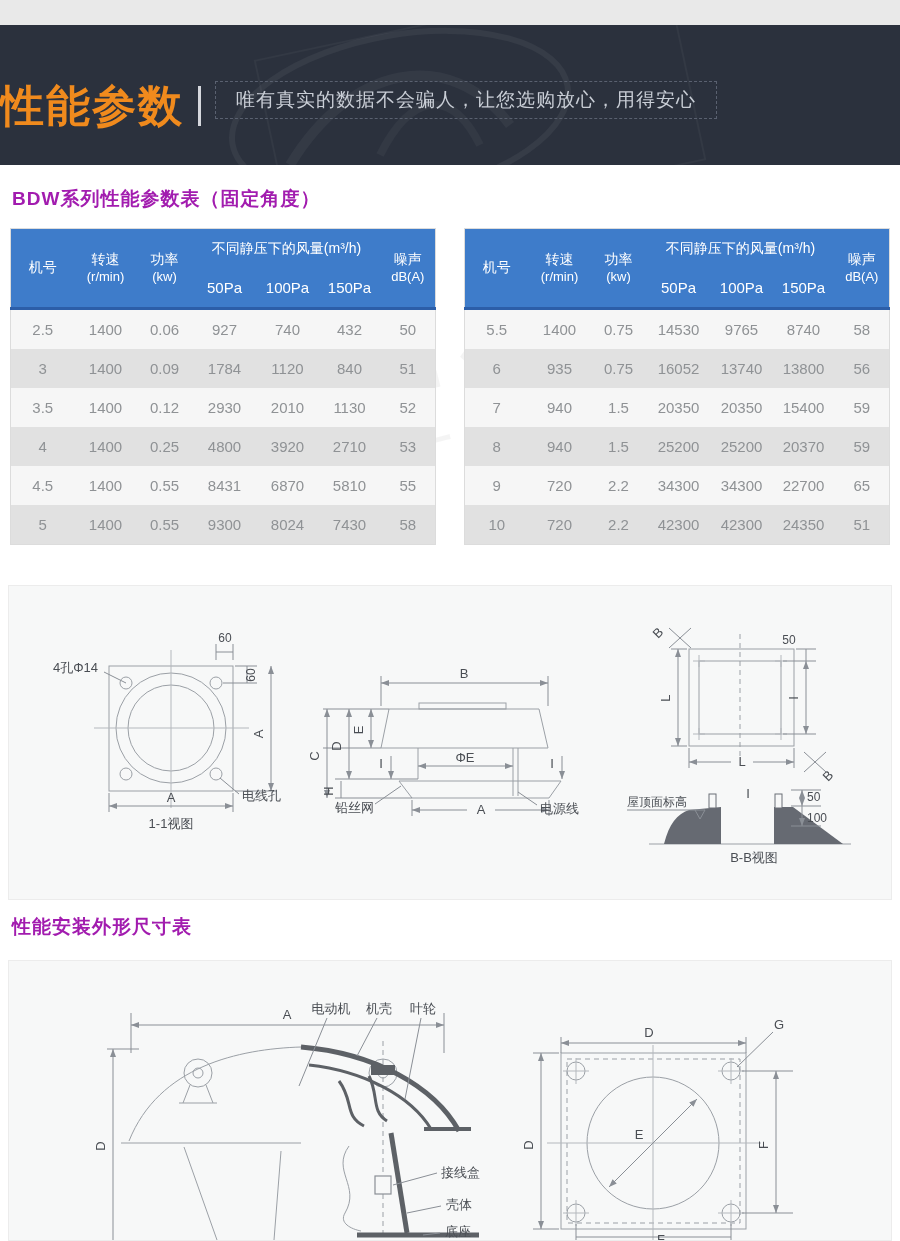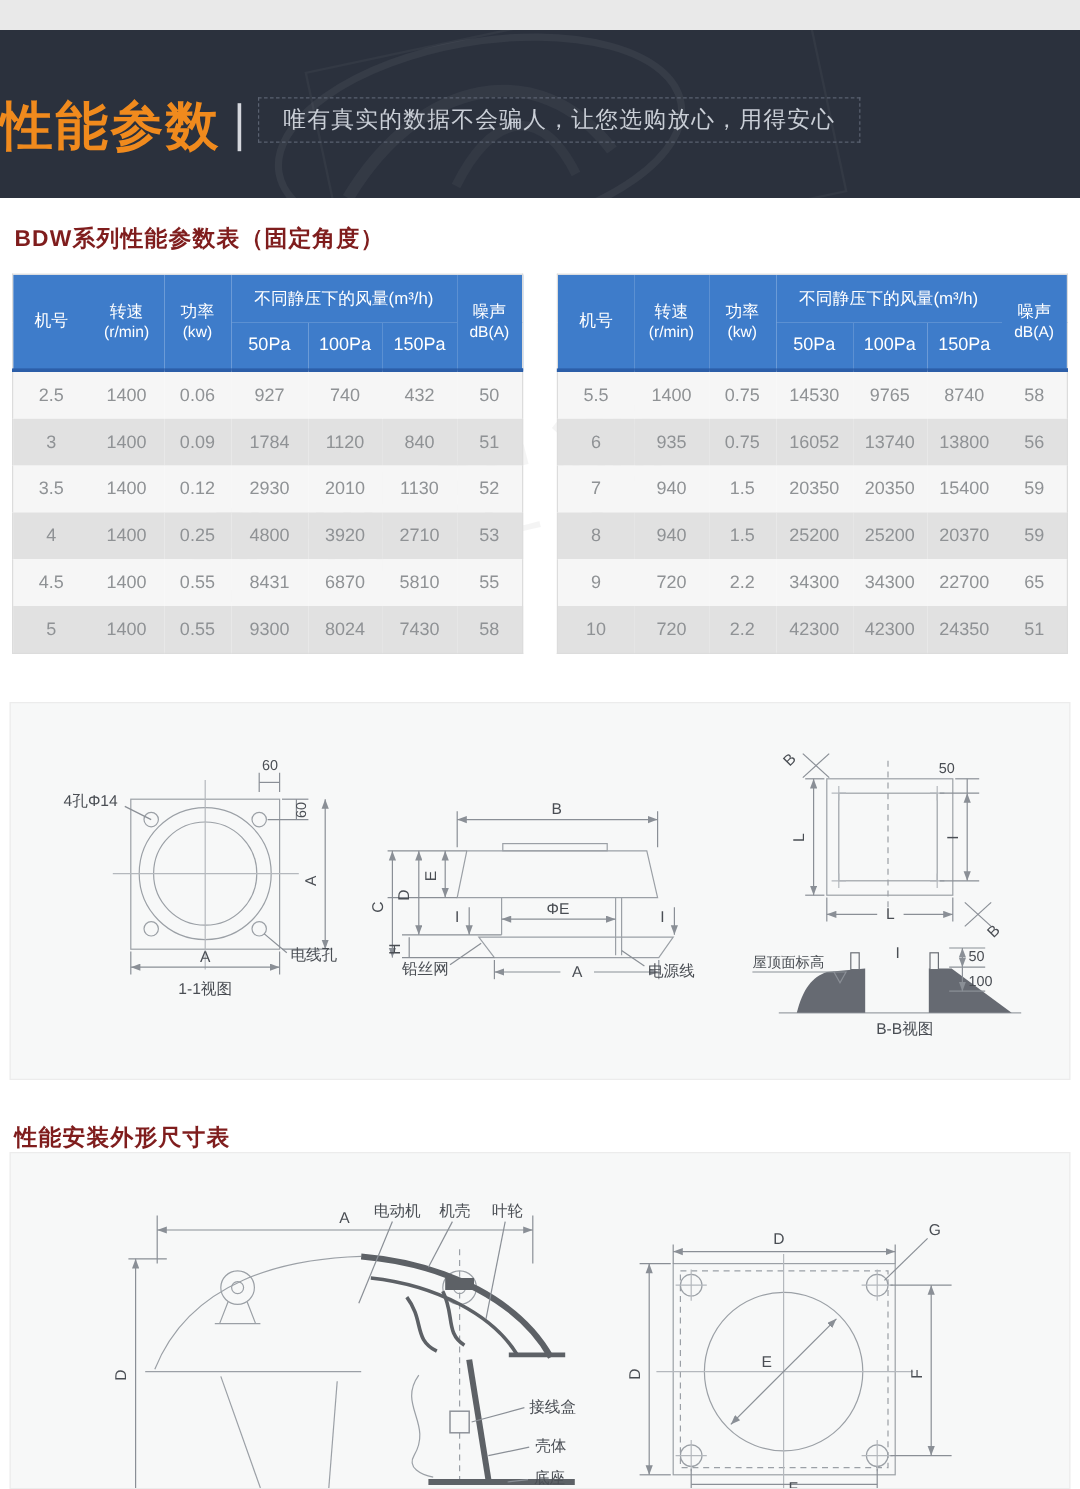--- a/index.html
+++ b/index.html
@@ -11,23 +11,23 @@
   .banner{position:absolute;left:0;top:25px;width:900px;height:140px;background:#2b313d;overflow:hidden;}
   .banner-inner{position:relative;height:100%;display:flex;flex-direction:row;align-items:center;z-index:2;}
   .banner-title{display:flex;align-items:center;margin-top:22px;line-height:1;}
   .banner-title .hl{color:#f08a1d;font-size:44px;font-weight:bold;letter-spacing:2px;}
   .banner-title .divider{width:3px;height:40px;background:#e8eaee;margin:0 14px;opacity:.9;}
   .banner-title .rest{color:#fdfdfd;font-size:44px;font-weight:normal;letter-spacing:3px;}
   .banner-sub{margin-top:10px;border:1px dashed #5a6170;padding:5px 20px;color:#c9ced6;font-size:19px;letter-spacing:1px;}
   .wm-banner{position:absolute;left:150px;top:-20px;width:560px;height:200px;z-index:1;opacity:.75;}
 
   
-  .sec-title{position:absolute;color:#7f1d1d;font-size:19px;font-weight:bold;letter-spacing:1px;}
+  .sec-title{position:absolute;color:#a21caf;font-size:19px;font-weight:bold;letter-spacing:1px;}
   .sec-title.s1{left:12px;top:186px;}
-  .sec-title.s2{left:12px;top:914px;margin-top:21px;}
+  .sec-title.s2{left:12px;top:914px;}
 
   
   .spec-table{position:absolute;top:228px;width:425px;border-collapse:collapse;table-layout:fixed;border:1px solid #dcdcdc;}
   .spec-table.left{left:10px;}
   .spec-table.right{left:464px;}
   .spec-table th{background:#3e7cca;color:#fff;font-weight:normal;font-size:14px;padding:0;line-height:1.25;}
   .spec-table thead tr.grp th{height:40px;}
   .spec-table thead tr.sub th{height:38px;font-size:15px;}
   .spec-table th .u{display:block;font-size:13px;}
   .spec-table tbody tr:first-child td{border-top:3px solid #2c5ea8;margin-top:43px;}

